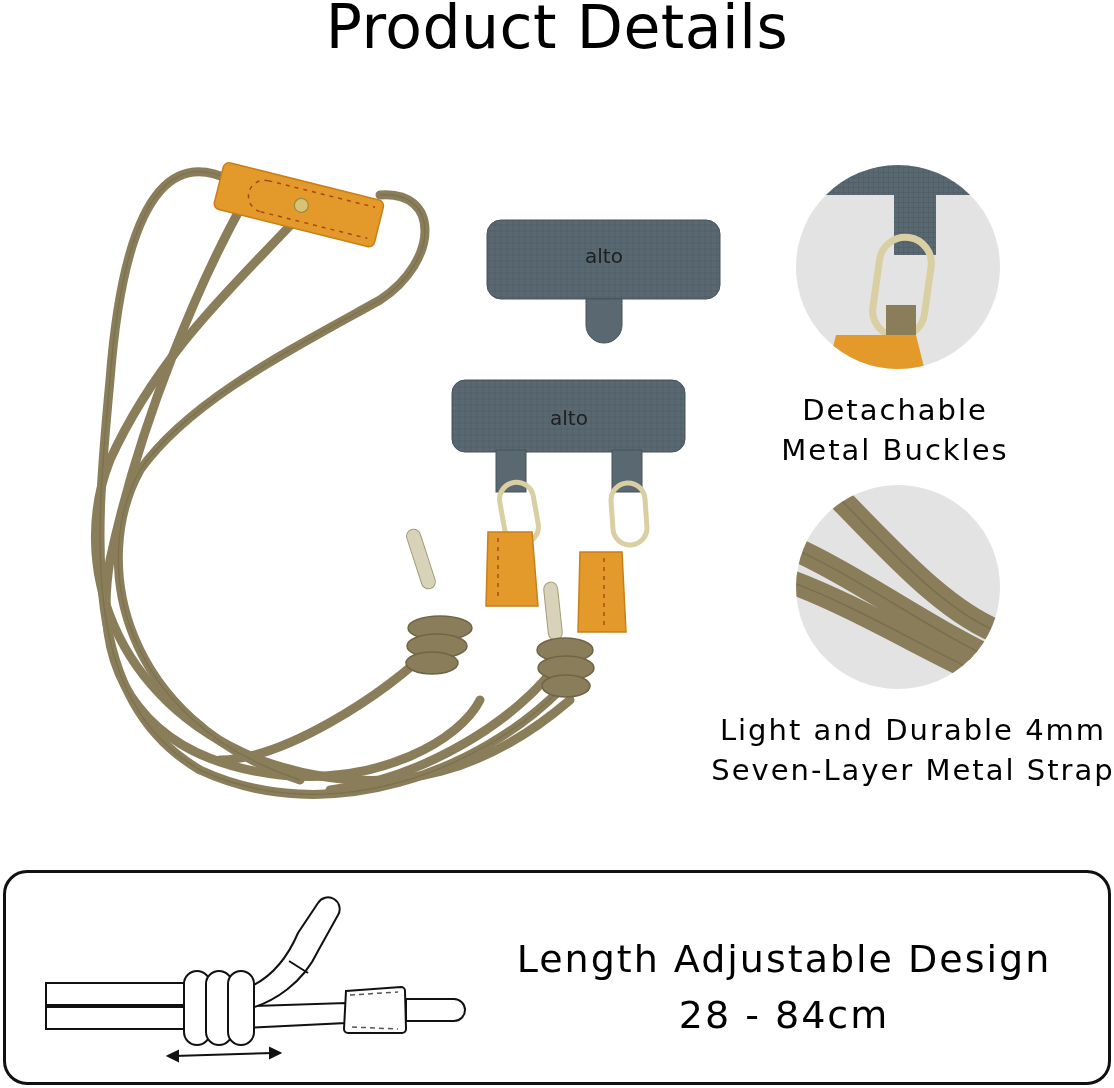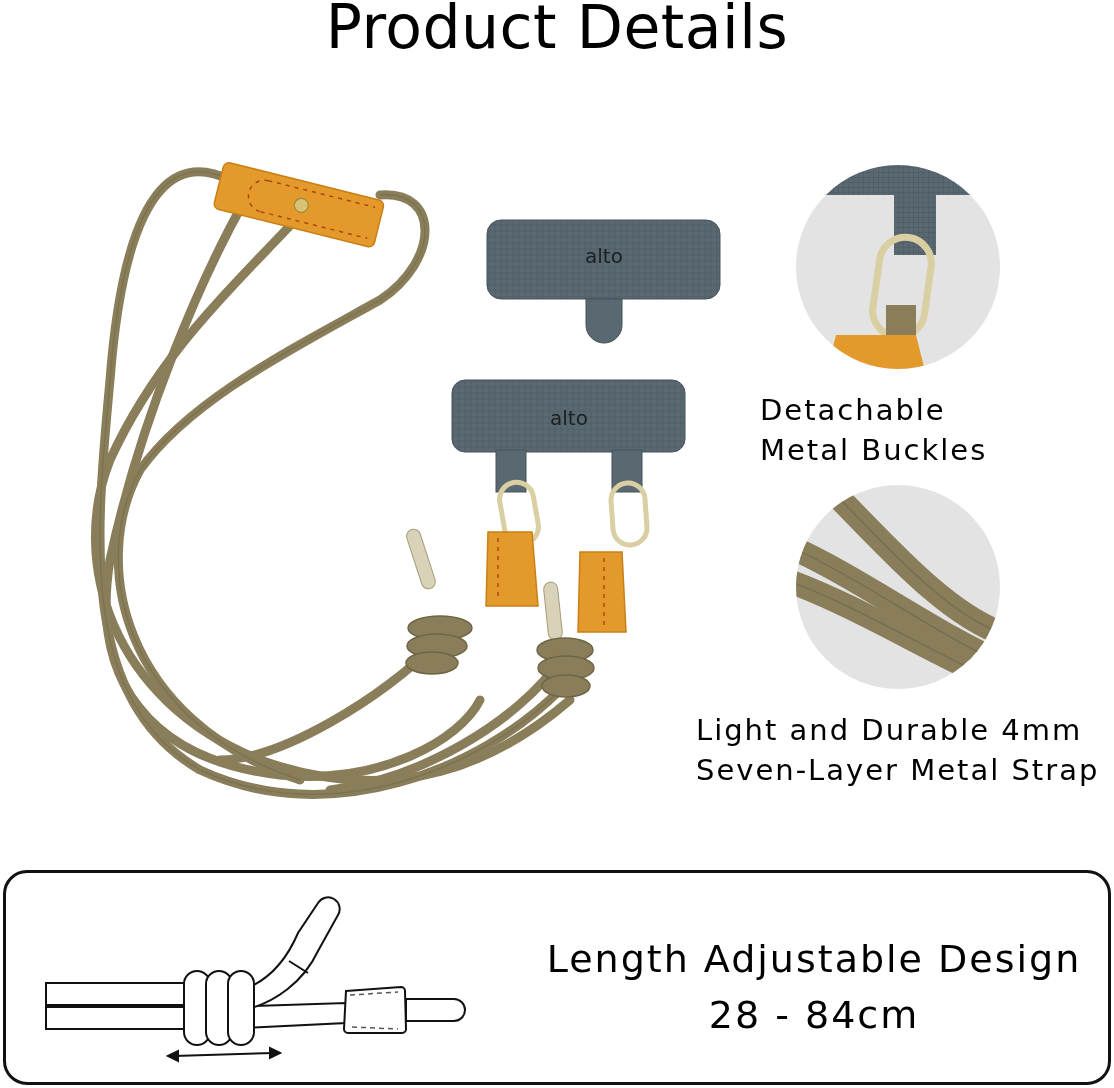--- a/index.html
+++ b/index.html
@@ -3,25 +3,25 @@
 <meta charset="utf-8">
 <style>
   html, body { margin:0; padding:0; background:#ffffff; }
   body { width:1114px; height:1088px; position:relative; overflow:hidden;
          font-family: "DejaVu Sans", "Liberation Sans", sans-serif; color:#000; }
   .title { position:absolute; left:0; top:-8px; width:1114px; text-align:center;
            font-size:60px; font-weight:400; letter-spacing:0.5px; margin:0; }
   .product-art { position:absolute; left:0; top:130px; width:1114px; height:720px; }
   .feature-circle { position:absolute; width:204px; height:204px; border-radius:50%;
                     background:#e3e3e3; overflow:hidden; }
-  .caption { position:absolute; font-size:29px; line-height:40px;
+  .caption { position:absolute; text-align:center; font-size:29px; line-height:40px;
              letter-spacing:2px; }
   .panel { position:absolute; left:3px; top:870px; width:1102px; height:209px;
            border:3px solid #111; border-radius:24px; background:#fff; }
-  .panel-text { position:absolute; left:508px; top:58px; width:600px; text-align:center;
+  .panel-text { position:absolute; left:478px; top:58px; width:600px; text-align:center;
                 font-size:38px; line-height:56px; letter-spacing:2px; }
   .brand { font-family:"DejaVu Sans", sans-serif; fill:#1b1f22; }
 </style>
 </head>
 <body>
 
 <h1 class="title">Product Details</h1>
 
 <svg class="product-art" viewBox="0 130 1114 720" xmlns="http://www.w3.org/2000/svg">
   <defs>

